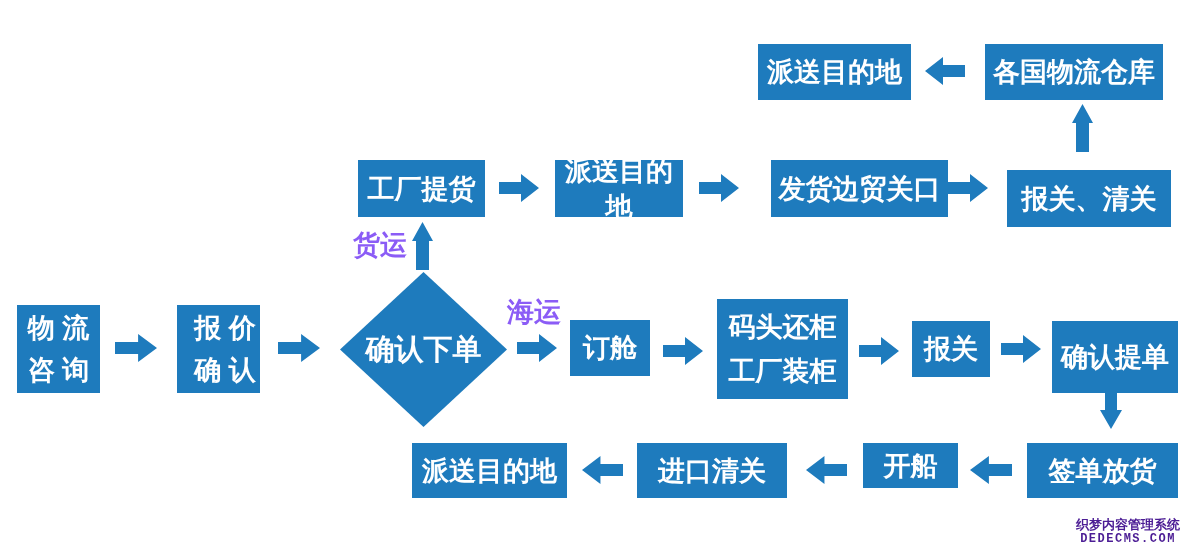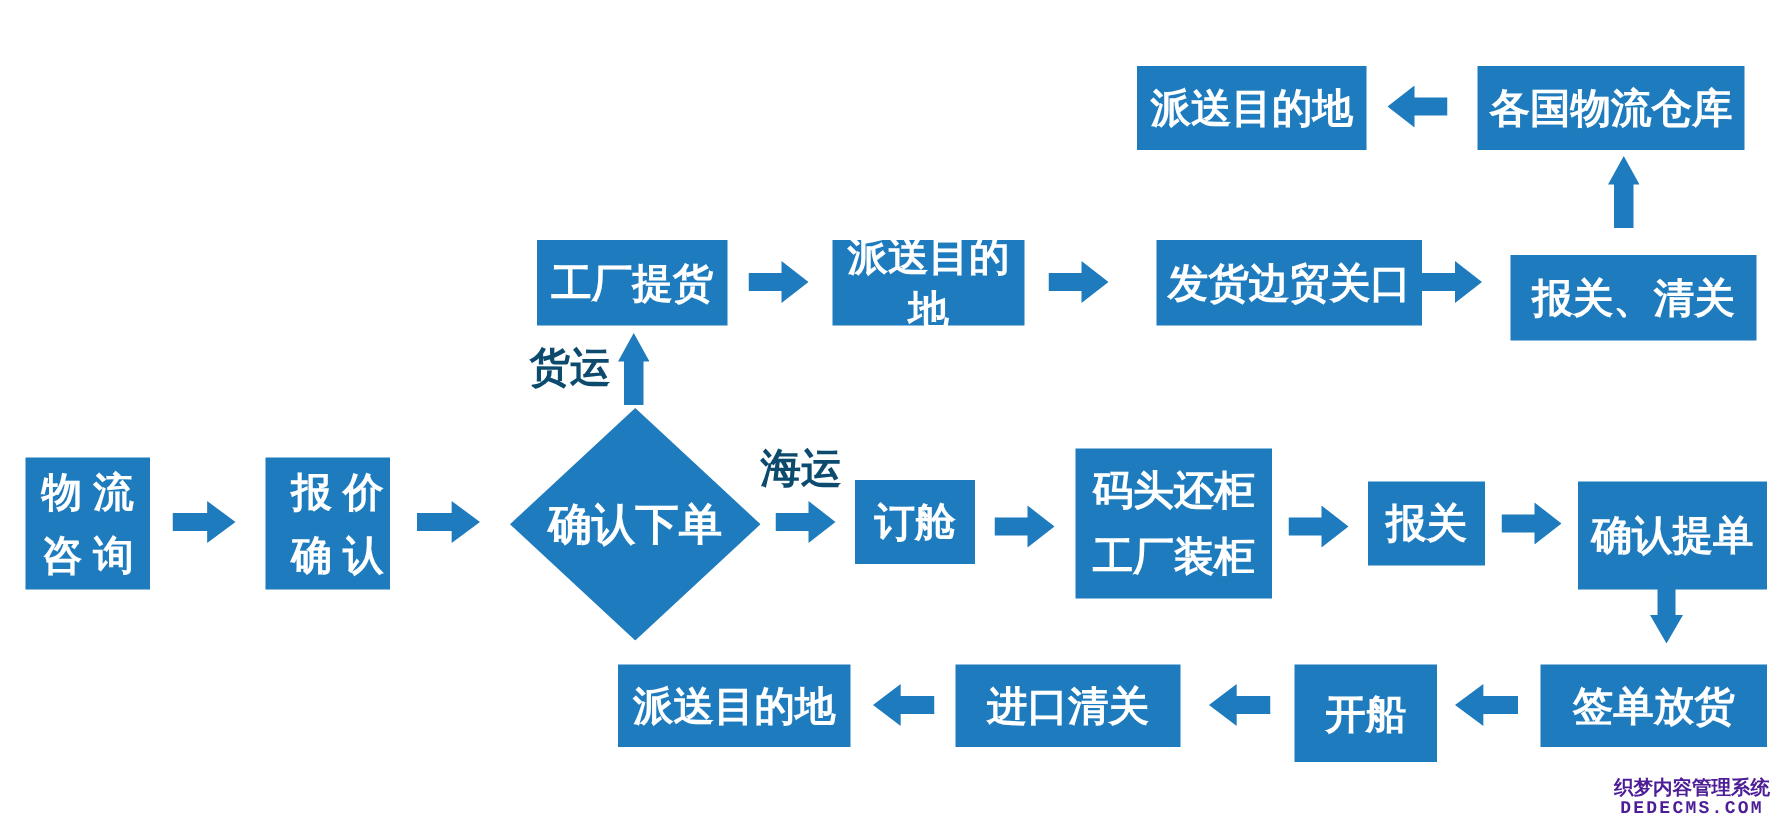--- a/index.html
+++ b/index.html
@@ -21,21 +21,21 @@
   .arrow path { fill:#1e7bbd; }
   .diamond { position:absolute; left:340px; top:272px; width:167px; height:155px; }
   .diamond svg { position:absolute; left:0; top:0; width:100%; height:100%; }
   .diamond polygon { fill:#1e7bbd; }
   .diamond .dlabel {
     position:absolute; left:0; top:0; width:100%; height:100%;
     display:flex; align-items:center; justify-content:center;
     color:#ffffff; font-weight:bold; font-size:29px;
   }
   .branch-label {
-    position:absolute; color:#0c4a6e; font-weight:bold; font-size:27px;
+    position:absolute; color:#8b5cf6; font-weight:bold; font-size:27px;
     line-height:28px; white-space:nowrap;
   }
   .watermark {
     position:absolute; right:3px; bottom:4px; text-align:center;
     font-weight:bold; color:#4c1d95;
     text-shadow:-1px -1px 0 #fff, 1px -1px 0 #fff, -1px 1px 0 #fff,
                  1px 1px 0 #fff, 0 -1px 0 #fff, 0 1px 0 #fff,
                 -1px 0 0 #fff, 1px 0 0 #fff;
   }
   .watermark .wm1 { font-size:13px; line-height:15px; }
@@ -177,21 +177,21 @@
   </div>
 
   <div class="node" style="left:637px; top:443px; width:150px; height:55px;">进口清关</div>
 
   <div class="arrow" style="left:806px; top:456px; width:41px; height:28px;">
     <svg viewBox="0 0 40 28" preserveAspectRatio="none">
         <path d="M40,8 H18 V0 L0,14 L18,28 V20 H40 Z"></path>
       </svg>
   </div>
 
-  <div class="node" style="left:863px; top:443px; width:95px; height:65px;">开船</div>
+  <div class="node" style="left:863px; top:443px; width:95px; height:45px;">开船</div>
 
   <div class="arrow" style="left:970px; top:456px; width:42px; height:28px;">
     <svg viewBox="0 0 40 28" preserveAspectRatio="none">
         <path d="M40,8 H18 V0 L0,14 L18,28 V20 H40 Z"></path>
       </svg>
   </div>
 
   <div class="node" style="left:1027px; top:443px; width:151px; height:55px;">签单放货</div>
 
   <div class="watermark">

